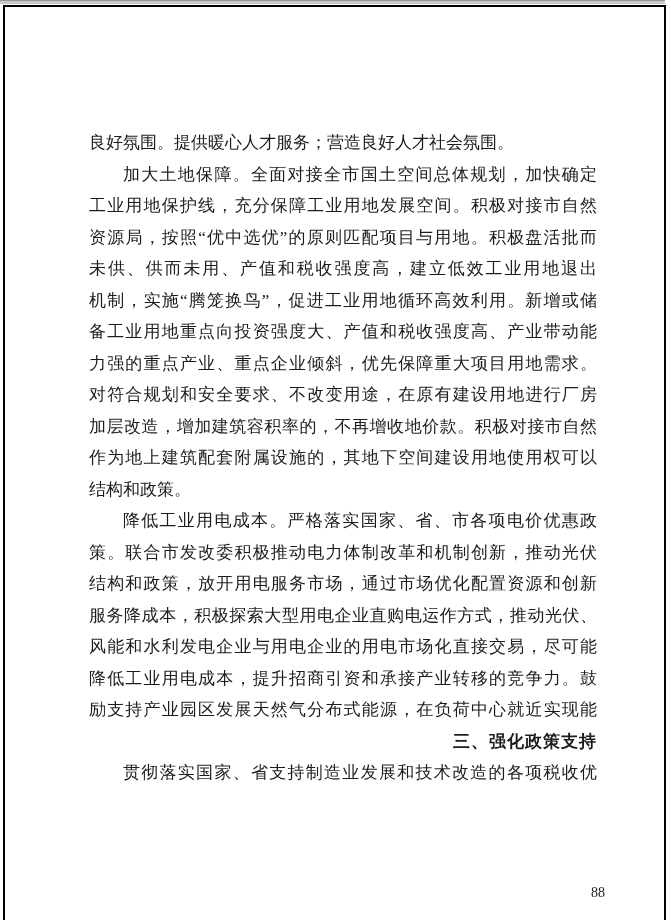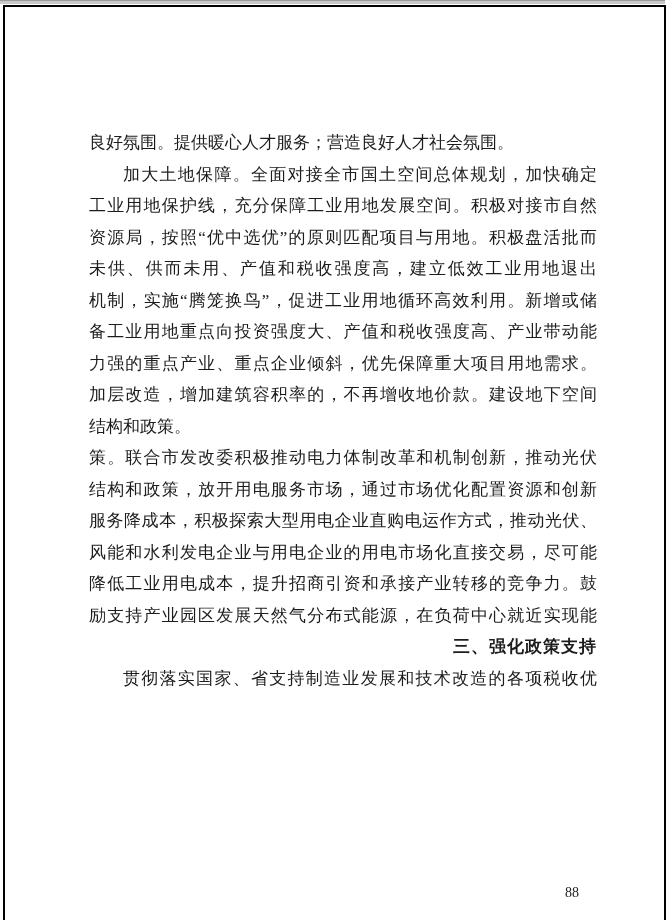--- a/index.html
+++ b/index.html
@@ -42,21 +42,21 @@
     text-align-last: justify;
   }
   .short { text-align: left; }
   .indent { text-indent: 2em; }
   .lead { font-weight: normal; }
   .heading-line { font-weight: bold; letter-spacing: 1px; text-align: right; }
   .page-number {
     position: absolute;
     left: 560px; top: 878px;
     width: 40px;
-    text-align: left;
+    text-align: right;
     font-size: 14px;
     color: #222222;
   }
 </style>
 </head>
 <body>
 
 <div class="viewer-top-edge"></div>
 
 <div class="page">
@@ -65,24 +65,27 @@
     <div class="line short">良好氛围。提供暖心人才服务；营造良好人才社会氛围。</div>
 
     <div class="line j indent"><span class="lead">加大土地保障</span><span>。全面对接全市国土空间总体规划，加快确定</span></div>
 
     <div class="line j">工业用地保护线，充分保障工业用地发展空间。积极对接市自然</div>
     <div class="line j">资源局，按照“优中选优”的原则匹配项目与用地。积极盘活批而</div>
     <div class="line j">未供、供而未用、产值和税收强度高，建立低效工业用地退出</div>
     <div class="line j">机制，实施“腾笼换鸟”，促进工业用地循环高效利用。新增或储</div>
     <div class="line j">备工业用地重点向投资强度大、产值和税收强度高、产业带动能</div>
     <div class="line j">力强的重点产业、重点企业倾斜，优先保障重大项目用地需求。</div>
-    <div class="line j">加层改造，增加建筑容积率的，不再增收地价款。建设地下空间</div>
+    <div class="line j">对符合规划和安全要求、不改变用途，在原有建设用地进行厂房</div>
+    <div class="line j">加层改造，增加建筑容积率的，不再增收地价款。积极对接市自然</div>
+    <div class="line j">作为地上建筑配套附属设施的，其地下空间建设用地使用权可以</div>
 
     <div class="line short">结构和政策。</div>
 
+    <div class="line j indent"><span class="lead">降低工业用电成本</span><span>。严格落实国家、省、市各项电价优惠政</span></div>
 
     <div class="line j">策。联合市发改委积极推动电力体制改革和机制创新，推动光伏</div>
     <div class="line j">结构和政策，放开用电服务市场，通过市场优化配置资源和创新</div>
     <div class="line j">服务降成本，积极探索大型用电企业直购电运作方式，推动光伏、</div>
     <div class="line j">风能和水利发电企业与用电企业的用电市场化直接交易，尽可能</div>
     <div class="line j">降低工业用电成本，提升招商引资和承接产业转移的竞争力。鼓</div>
     <div class="line j">励支持产业园区发展天然气分布式能源，在负荷中心就近实现能</div>
 
 
     <div class="line short indent heading-line">三、强化政策支持</div>

